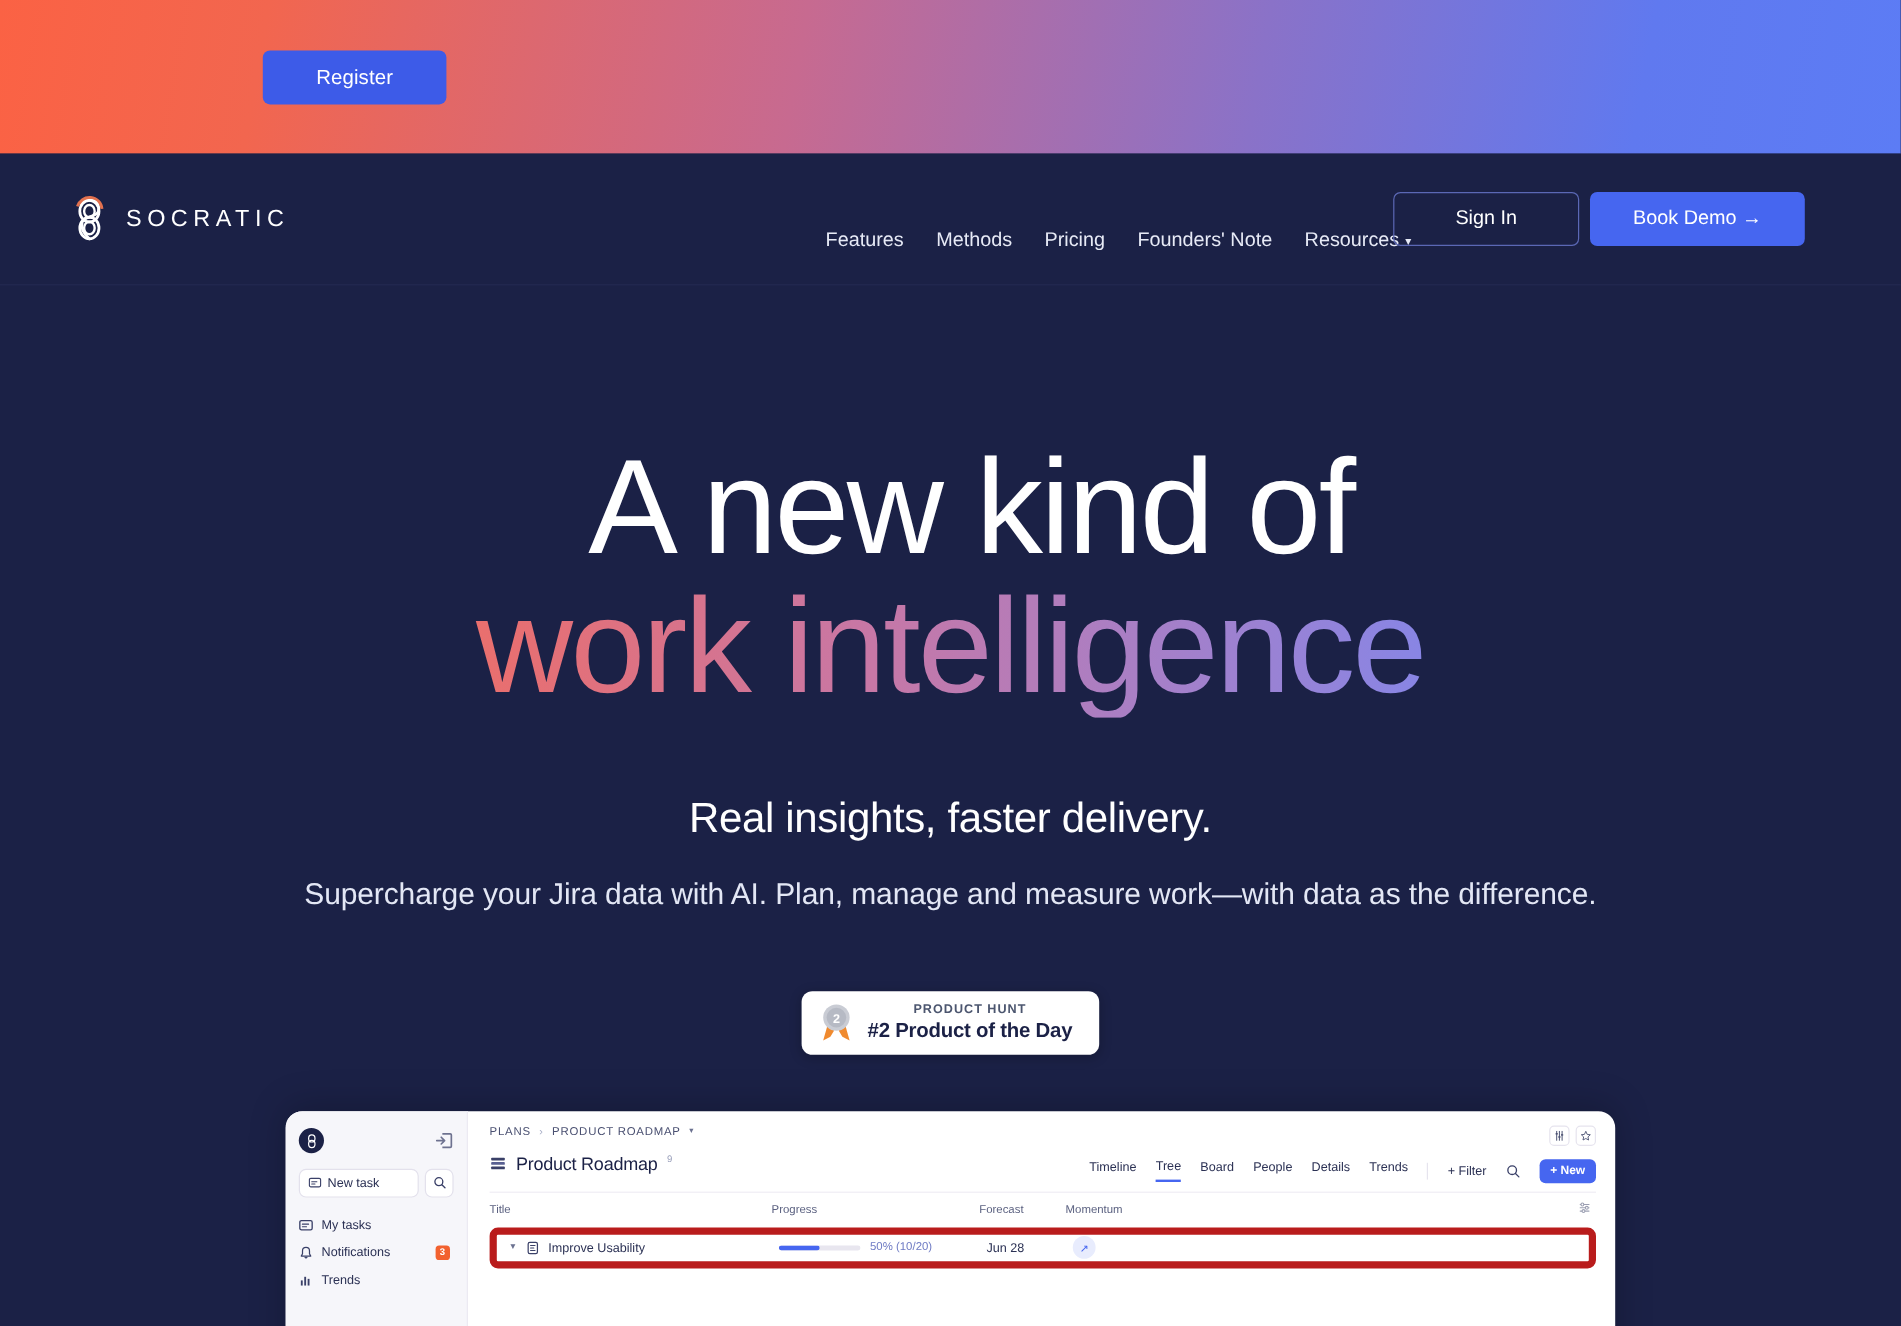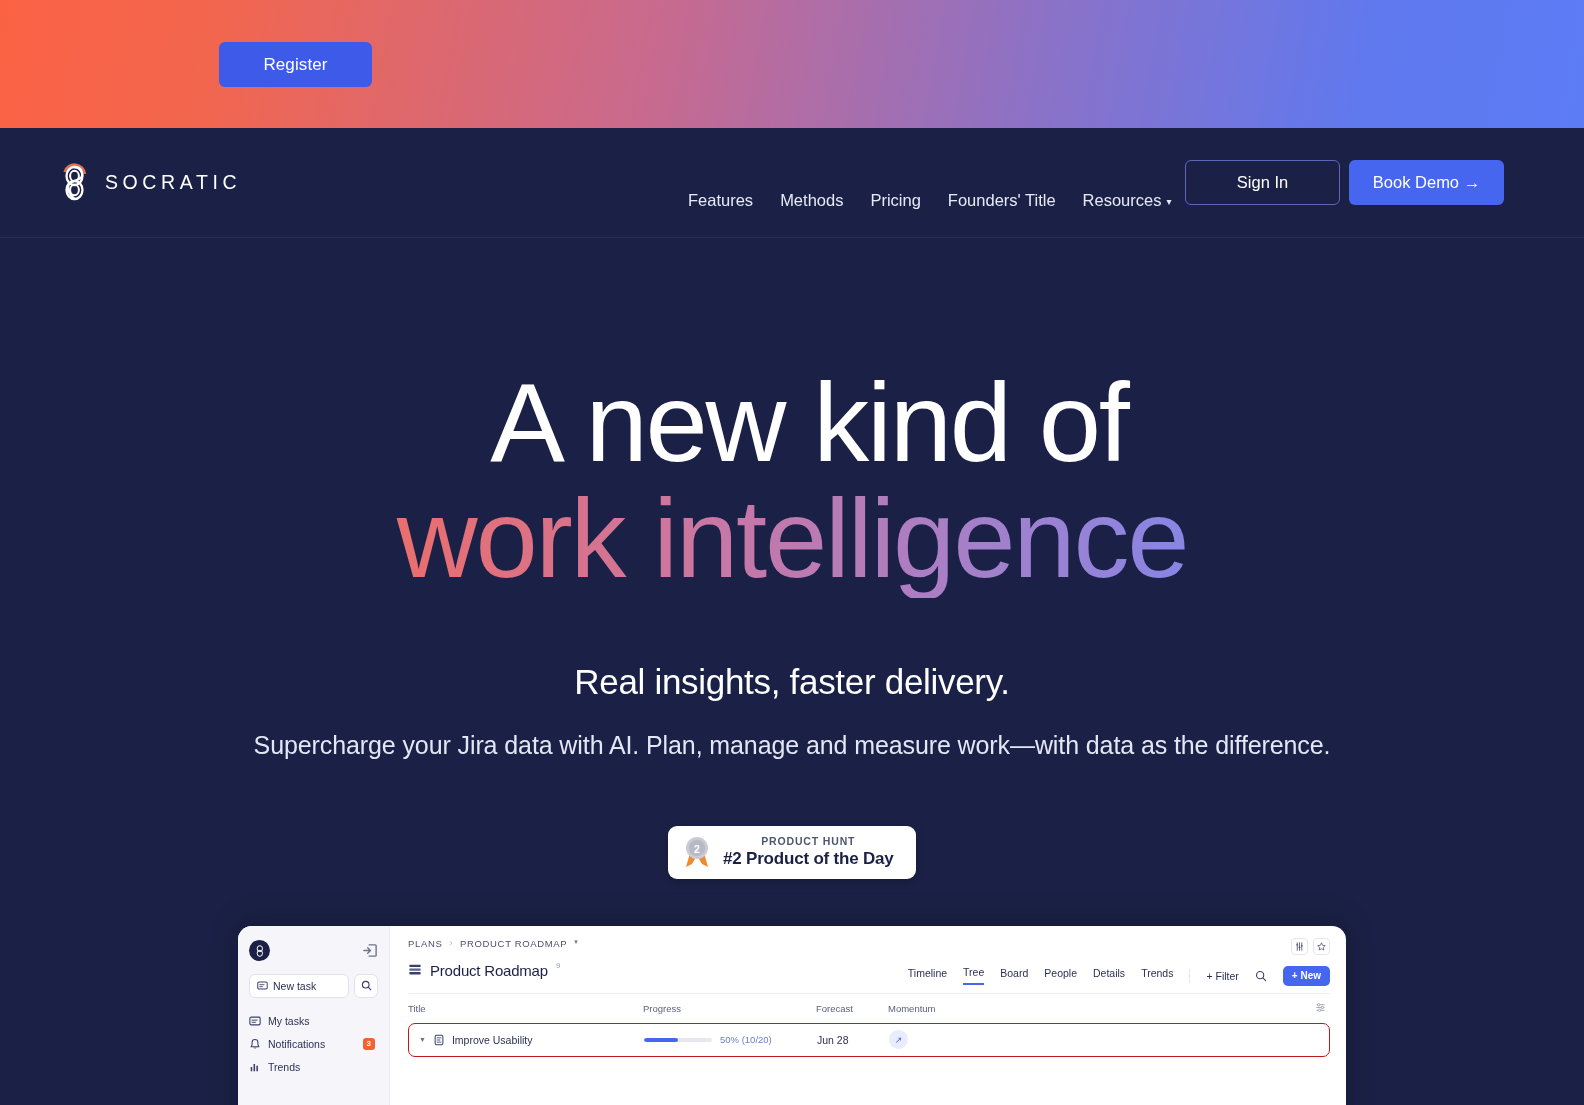--- a/index.html
+++ b/index.html
@@ -112,21 +112,21 @@
     height: 45px;
     border: 1px solid #5b68b5;
     border-radius: 6px;
     background: transparent;
     color: #ffffff;
     font-size: 16.5px;
     font-family: "Liberation Sans", sans-serif;
     cursor: pointer;
   }
   .btn-demo {
-    width: 155px;
+    width: 179px;
     height: 45px;
     border: none;
     border-radius: 6px;
     background: #4666f0;
     color: #ffffff;
     font-size: 16.5px;
     font-family: "Liberation Sans", sans-serif;
     cursor: pointer;
     white-space: nowrap;
   }
@@ -353,21 +353,21 @@
     position: relative;
   }
   .col-title { width: 235px; flex: 0 0 235px; }
   .col-progress { width: 145px; flex: 0 0 145px; }
   .col-forecast { width: 100px; flex: 0 0 100px; padding-left: 28px; }
   .col-momentum { width: 160px; flex: 0 0 160px; }
   .app-thead-tool { position: absolute; right: 4px; cursor: pointer; opacity: .6; }
   .app-row {
     display: flex; align-items: center;
     height: 34px;
-    border: 1px solid #b91c1c;
+    border: 6px solid #b91c1c;
     border-radius: 7px;
     background: #fff;
     font-size: 10.5px;
     color: #2b3154;
     cursor: pointer;
   }
   .row-title-cell { display: flex; align-items: center; gap: 7px; padding-left: 10px; }
   .row-caret { font-size: 7px; color: #6b7190; cursor: pointer; }
   .progress-cell { display: flex; align-items: center; gap: 8px; }
   .progress-track {
@@ -403,21 +403,21 @@
       <ellipse cx="16.5" cy="28" rx="4.4" ry="5.2" fill="none" stroke="#ffffff" stroke-width="2"></ellipse>
       <path d="M16.5 5 C23 5 25 10 24 14 C23 19 12 18 10.5 23 C9 28 12 33 16.5 37" fill="none" stroke="#ffffff" stroke-width="2.3" stroke-linecap="round"></path>
     </svg>
     <span class="brand-name">SOCRATIC</span>
   </div>
 
   <div class="nav-links">
     <a class="nav-link" href="#">Features</a>
     <a class="nav-link" href="#">Methods</a>
     <a class="nav-link" href="#">Pricing</a>
-    <a class="nav-link" href="#">Founders' Title</a>
+    <a class="nav-link" href="#">Founders' Note</a>
     <a class="nav-link" href="#"><span>Resources</span><span class="nav-caret">▾</span></a>
   </div>
 
   <div class="nav-actions">
     <button class="btn-signin">Sign In</button>
     <button class="btn-demo">Book Demo  →</button>
   </div>
 </nav>
 
 <section class="hero">

